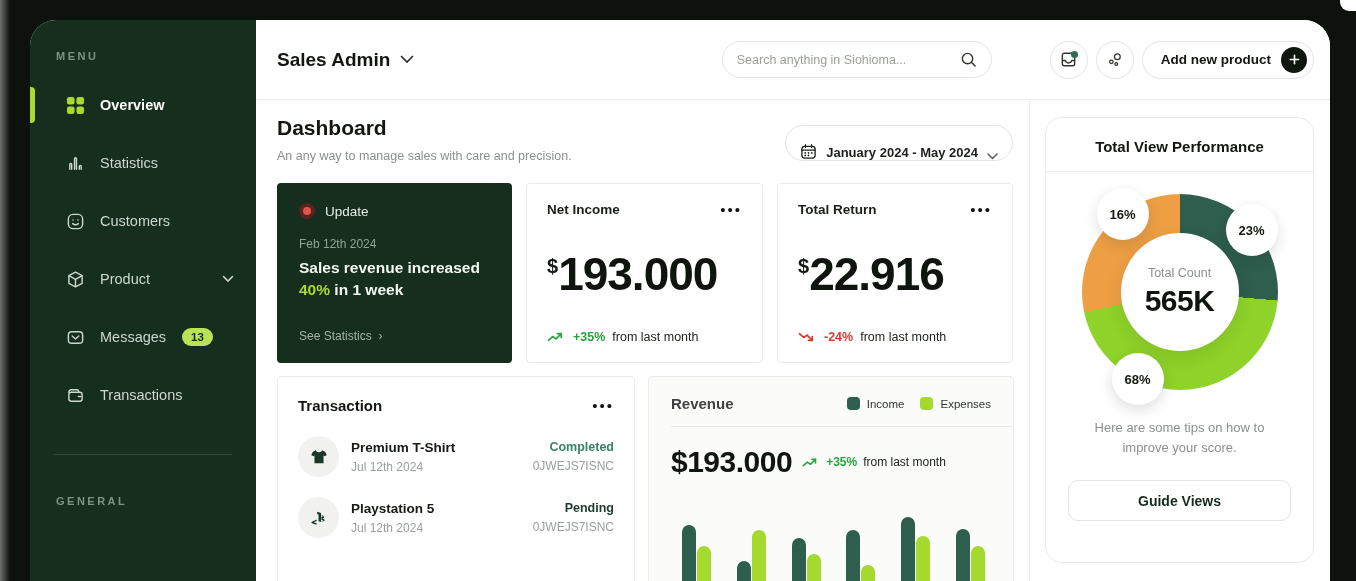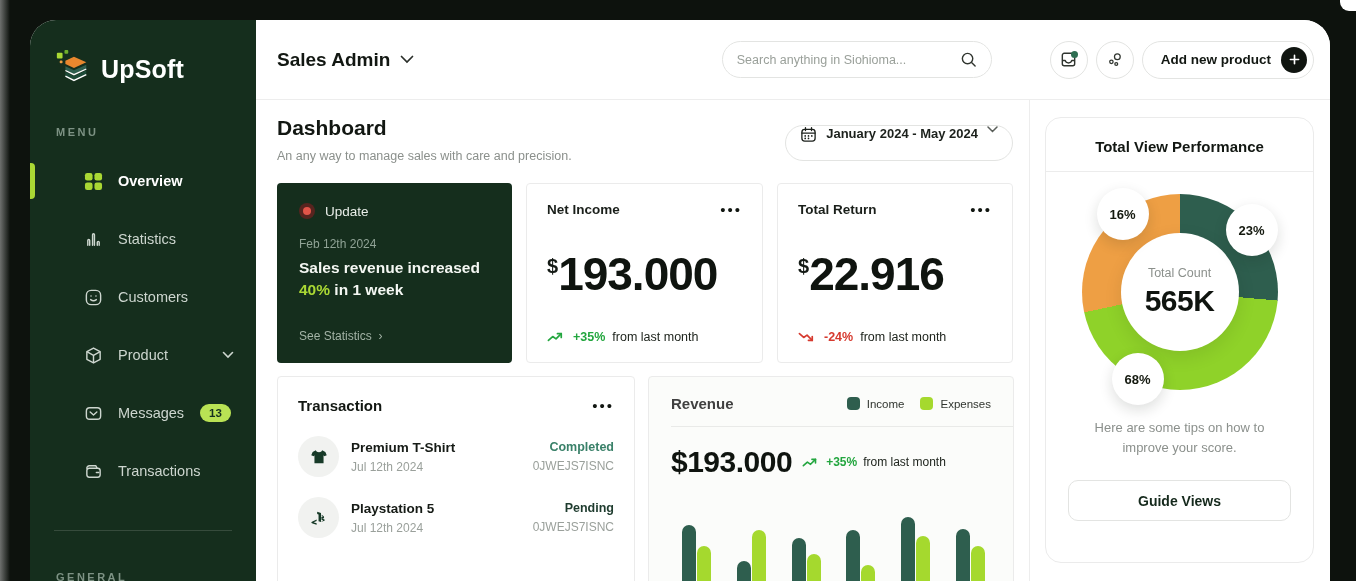--- a/index.html
+++ b/index.html
@@ -21,21 +21,21 @@
   
   .sidebar { width:226px; flex:0 0 226px; background:#152e1d; color:#cdd6cf;
     padding:30px 0 0 0; position:relative; }
   .logo-row { display:flex; align-items:center; gap:9px; padding:0 24px; margin-bottom:38px; }
   .logo-mark { width:38px; height:38px; flex:0 0 38px; }
   .logo-text { color:#fff; font-size:25px; font-weight:700; letter-spacing:.2px; }
   .menu-label { padding:0 26px; font-size:11px; letter-spacing:2.5px; color:#7d9284;
     font-weight:600; margin-bottom:14px; }
   .nav { display:flex; flex-direction:column; }
   .nav-item { position:relative; display:flex; align-items:center; gap:14px;
-    padding:0 22px 0 52px; height:58px; font-size:14.5px; cursor:pointer; color:#cdd6cf; }
+    padding:0 22px 0 34px; height:58px; font-size:14.5px; cursor:pointer; color:#cdd6cf; }
   .nav-item .ni-icon { width:22px; height:22px; flex:0 0 22px; display:flex;
     align-items:center; justify-content:center; }
   .nav-item.active { color:#fff; font-weight:600; }
   .nav-item.active .active-bar { position:absolute; left:0; top:11px; width:5px; height:36px;
     background:#aad834; border-radius:0 4px 4px 0; }
   .badge { background:#b9e254; color:#15301f; font-size:11.5px; font-weight:700;
     border-radius:999px; padding:3px 9px; margin-left:2px; }
   .nav-chevron { margin-left:auto; }
   .side-divider { height:1px; background:rgba(255,255,255,.14); margin:30px 24px 0 24px; }
   .general-label { padding:0 26px; font-size:11px; letter-spacing:2.5px; color:#7d9284;
@@ -64,21 +64,21 @@
     color:#fff; display:flex; align-items:center; justify-content:center; }
 
   .body-row { flex:1; display:flex; min-height:0; }
   .main { width:774px; flex:0 0 774px; padding:16px 16px 0 21px; border-right:1px solid #ededed; }
 
   
   .dash-head { display:flex; align-items:flex-start; margin-bottom:20px; }
   .dash-title { font-size:21px; font-weight:700; color:#121712; }
   .dash-sub { font-size:12.5px; color:#8b908c; margin-top:9px; }
   .date-pill { margin-left:auto; margin-top:9px; height:36px; border:1px solid #e3e4e2;
-    border-radius:999px; display:flex; align-items:flex-start; gap:9px; padding:0 14px;
+    border-radius:999px; display:flex; align-items:flex-end; gap:9px; padding:0 14px;
     font-size:13px; font-weight:600; color:#1c211c; background:#fff; cursor:pointer; }
 
   
   .cards-row { display:grid; grid-template-columns:235px 237px 236px; gap:14px; margin-bottom:13px; }
   .card { border-radius:4px; }
   .update-card { background:#152e1d; color:#fff; padding:20px 22px; height:180px;
     display:flex; flex-direction:column; }
   .update-tag { display:flex; align-items:center; gap:10px; font-size:13.5px; color:#e9eee9; }
   .update-dot { width:16px; height:16px; border-radius:50%; background:#57241f;
     display:flex; align-items:center; justify-content:center; }
@@ -167,35 +167,20 @@
 </style>
 </head>
 <body>
 
 <div class="edge-fade"></div>
 <div class="corner-notch"></div>
 
 <div class="app">
 
   <aside class="sidebar">
-    <div class="logo-row">
-      <span class="logo-mark">
-        <svg viewBox="0 0 40 40" width="38" height="38">
-          <rect x="3" y="3" width="6" height="6" rx="1" fill="#aad834"></rect>
-          <rect x="11" y="0" width="4" height="4" rx="1" fill="#6fae2c"></rect>
-          <rect x="6" y="11" width="3" height="3" rx="1" fill="#ee9f44"></rect>
-          <path d="M21 7l13 6-13 6-9-4.2v-3.4z" fill="#e8872e"></path>
-          <path d="M12 17l9 4.4 13-6v4l-13 6-9-4.4z" fill="#2e5e4e"></path>
-          <path d="M12 23l9 4.4 13-6v4l-13 6-9-4.4z" fill="#1d4a38"></path>
-          <path d="M12 21.6l9 4.4 13-6" stroke="#fff" stroke-width="1.4" fill="none"></path>
-          <path d="M12 27.6l9 4.4 13-6" stroke="#fff" stroke-width="1.4" fill="none"></path>
-        </svg>
-      </span>
-      <span class="logo-text">UpSoft</span>
-    </div>
 
     <div class="menu-label">MENU</div>
 
     <nav class="nav">
       <div class="nav-item active">
         <span class="active-bar"></span>
         <span class="ni-icon">
           <svg viewBox="0 0 20 20" width="19" height="19">
             <rect x="1" y="1" width="8" height="8" rx="2.4" fill="#aad834"></rect>
             <rect x="11" y="1" width="8" height="8" rx="2.4" fill="#aad834"></rect>

